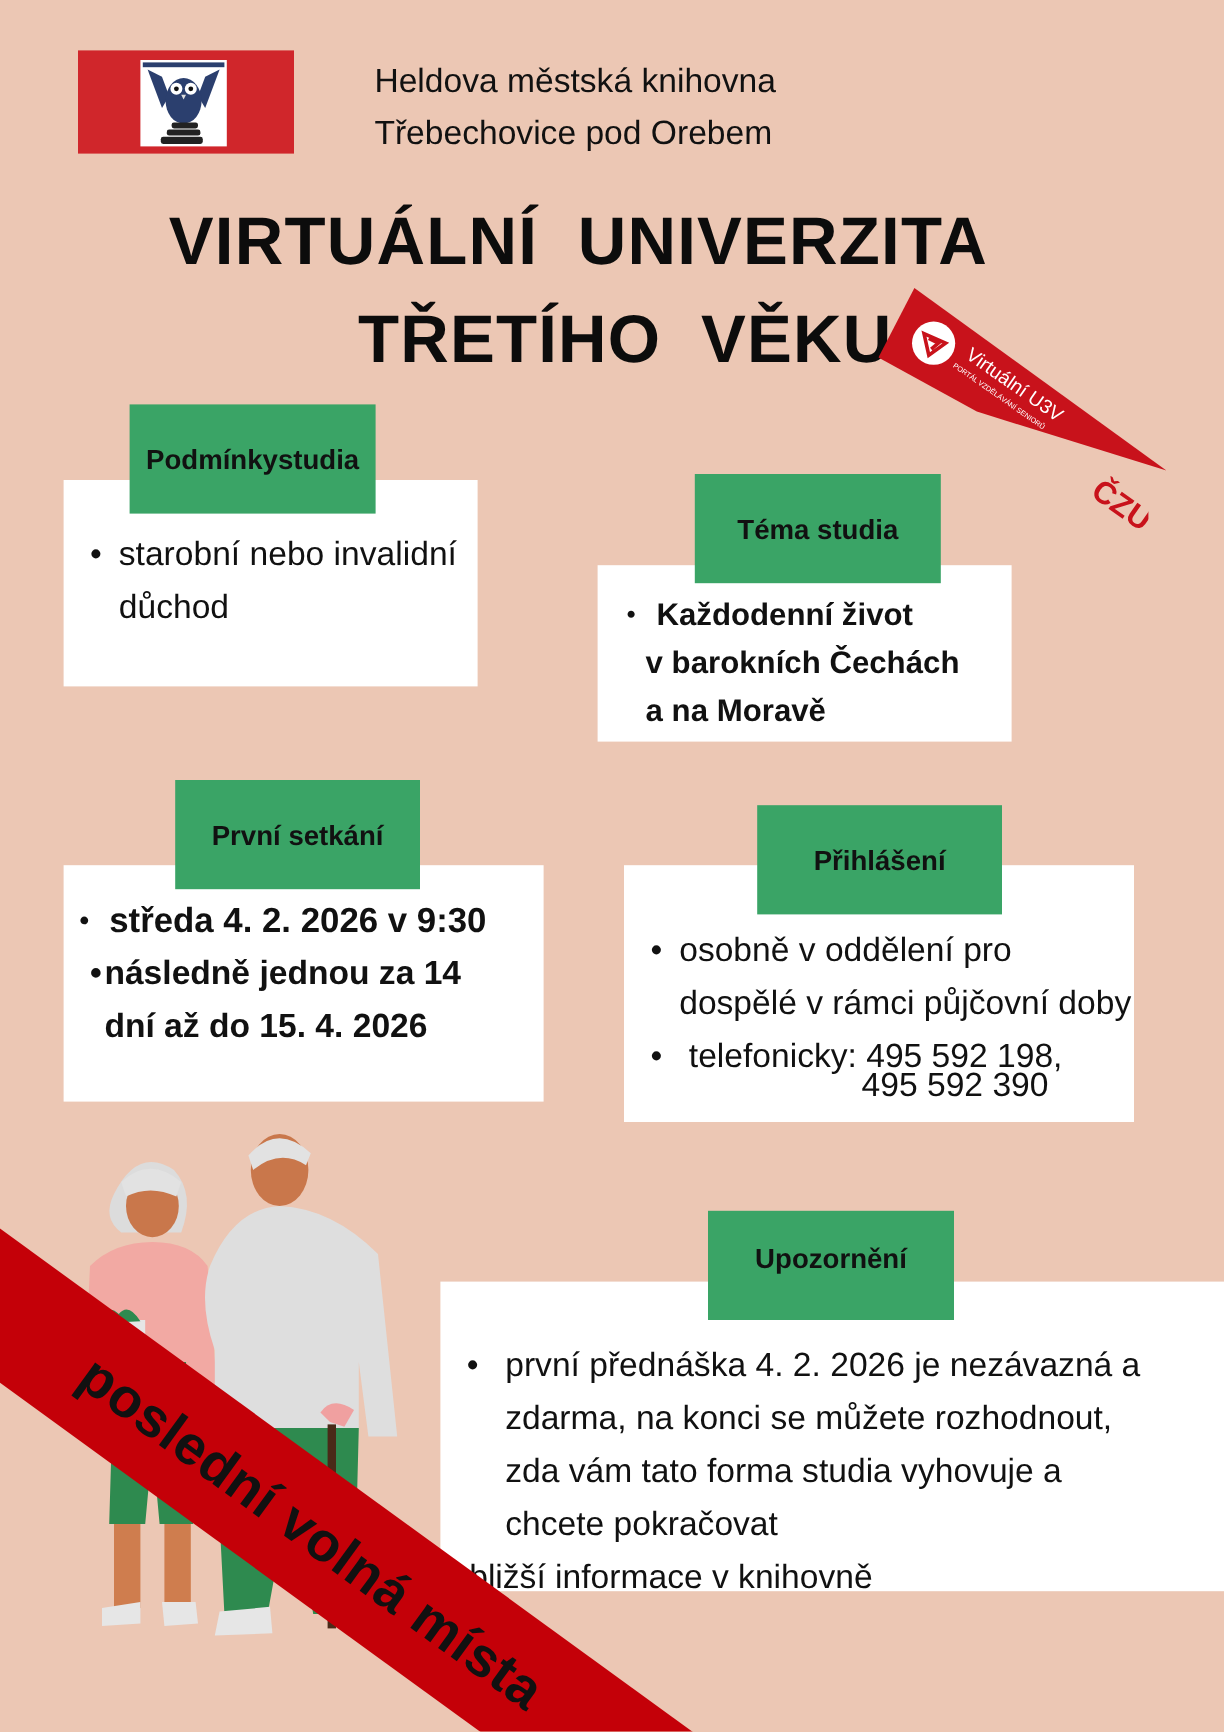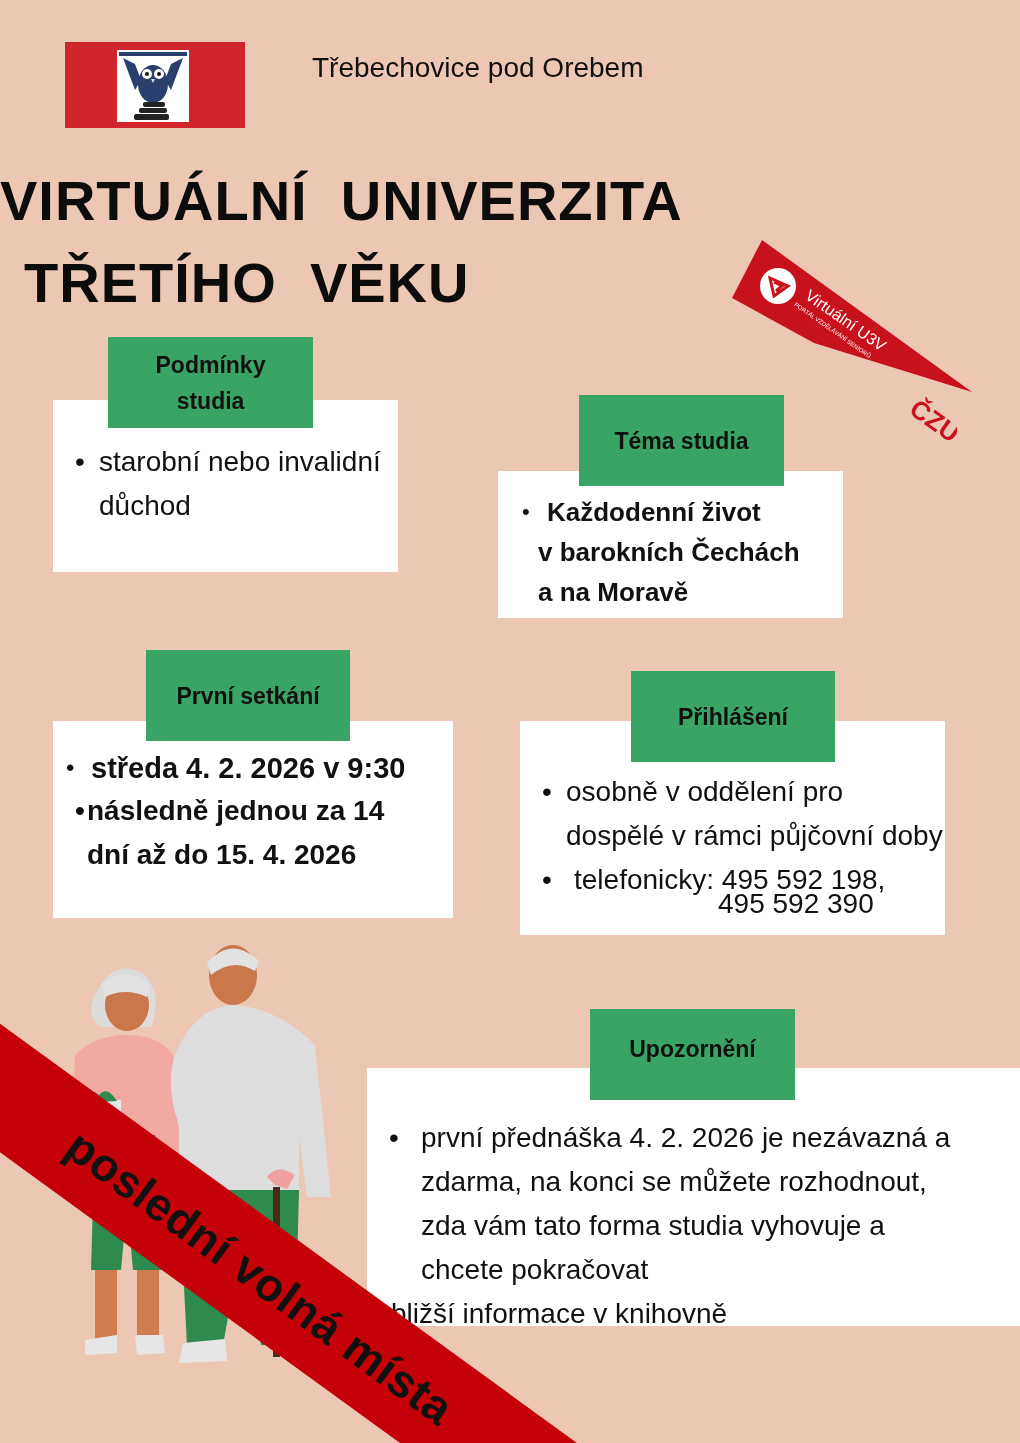--- a/index.html
+++ b/index.html
@@ -6,21 +6,21 @@
   body {
     width: 1020px; height: 1443px; position: relative; overflow: hidden;
     background: #ecc7b4;
     font-family: "Liberation Sans", sans-serif;
     color: #111;
   }
   .abs { position: absolute; }
   .logo-box { left: 65px; top: 42px; width: 180px; height: 86px; background: #d0262b; }
   .logo-inner { position: absolute; left: 52px; top: 8px; width: 72px; height: 72px; background: #fff; }
   .org { left: 312px; top: 46px; font-size: 28px; line-height: 43px; color: #111; }
-  .title { left: 0; width: 964px; font-weight: bold; font-size: 56px; letter-spacing: 1px; color: #0c0c0c; }
+  .title { left: 0; width: 964px; text-align: center; font-weight: bold; font-size: 56px; letter-spacing: 1px; color: #0c0c0c; }
   .title1 { top: 168px; }
   .title2 { top: 250px; left: 0; width: 994px; padding-left: 24px; }
 
   .card { background: #fff; }
   .tab { background: #3aa466; display: flex; align-items: center; justify-content: center;
          text-align: center; font-weight: bold; font-size: 23px; color: #111; line-height: 36px; }
   ul.bl { list-style: none; margin: 0; padding: 0; }
   ul.bl li { position: relative; padding-left: 46px; }
   ul.bl li::before { content: "•"; position: absolute; left: 22px; }
 
@@ -52,20 +52,21 @@
         <circle cx="42" cy="24" r="2" fill="#111"></circle>
       <path d="M34 29 L36 33 L38 29 Z" fill="#ddd"></path>
       <rect x="26" y="52" width="22" height="5" rx="2" fill="#222"></rect>
       <rect x="22" y="58" width="28" height="5" rx="2" fill="#222"></rect>
       <rect x="17" y="64" width="35" height="6" rx="2" fill="#222"></rect>
     </svg>
   </div>
 </div>
 
 <div class="abs org" data-name="library-name">
+  <div data-name="library-name-line1">Heldova městská knihovna</div>
   <div data-name="library-name-line2">Třebechovice pod Orebem</div>
 </div>
 
 <div class="abs title title1" data-name="page-title-line1" style="white-space:pre;">VIRTUÁLNÍ  UNIVERZITA</div>
 <div class="abs title title2" data-name="page-title-line2" style="white-space:pre;">TŘETÍHO  VĚKU</div>
 
 <div class="abs u3v-flag" data-name="u3v-pennant">
   <svg width="240" height="155" viewBox="0 0 240 155">
     <polygon points="30,0 240,152 82,103 0,58" fill="#c8121b"></polygon>
     <g data-name="u3v-logo-icon">
@@ -85,21 +86,21 @@
       <text x="4" y="32" font-family="Liberation Sans, sans-serif" font-weight="bold" font-size="26" fill="#c8121b">ČZU</text>
     </g>
   </svg>
 </div>
 
 <div class="abs card" data-name="conditions-card" style="left:53px; top:400px; width:345px; height:172px;">
   <ul class="bl txt" style="position:absolute; top:40px; left:0; width:330px;" data-name="conditions-list">
     <li data-name="list-item">starobní nebo invalidní důchod</li>
   </ul>
 </div>
-<div class="abs tab" data-name="conditions-heading" style="left:108px; top:337px; width:205px; height:91px; flex-direction:column;">
+<div class="abs tab" data-name="conditions-heading" style="left:108px; top:337px; width:205px; height:91px; flex-direction:row;">
   <span data-name="conditions-heading-line1">Podmínky</span>
   <span data-name="conditions-heading-line2">studia</span>
 </div>
 
 <div class="abs card" data-name="topic-card" style="left:498px; top:471px; width:345px; height:147px;">
   <div style="position:absolute; top:21px; left:0; font-weight:bold; font-size:26px; line-height:40px;">
     <div style="position:relative; padding-left:49px;">
       <span style="position:absolute; left:24px; font-weight:normal; font-size:22px;" data-name="bullet">•</span>
       <span data-name="topic-line1">Každodenní život</span>
     </div>

